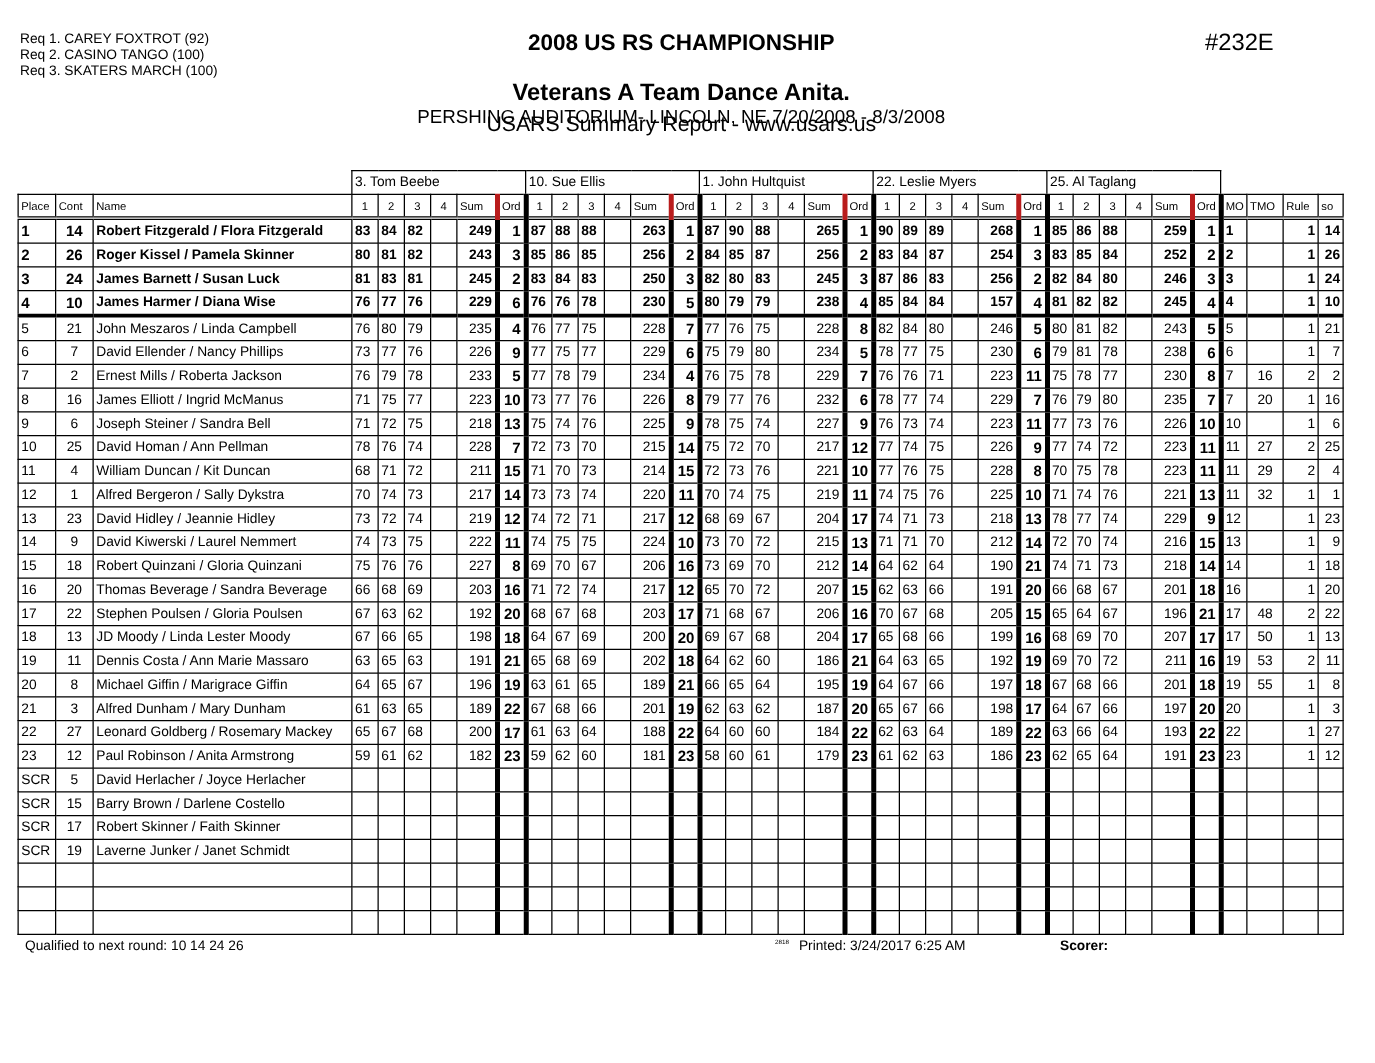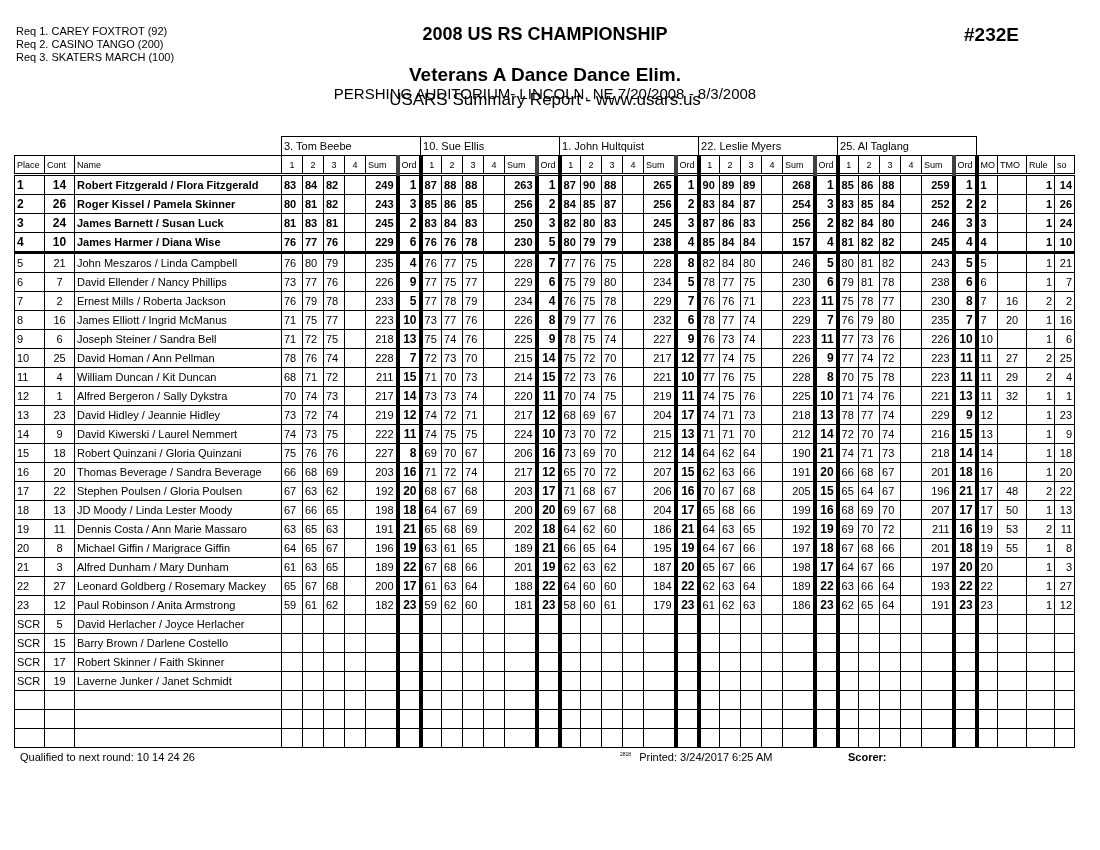--- a/index.html
+++ b/index.html
@@ -3,49 +3,49 @@
 <meta charset="utf-8">
 <style>
   html, body { margin:0; padding:0; background:#fff; }
   body { width:1100px; height:850px; position:relative; font-family:"Liberation Sans", sans-serif; color:#000; overflow:hidden; }
   .req { position:absolute; left:16px; top:25px; font-size:11px; line-height:13px; }
   .hdr { position:absolute; left:300px; width:490px; text-align:center; }
   .h1 { top:24px; font-size:18px; font-weight:bold; }
   .h2 { top:45px; font-size:15px;margin-top:40px; }
   .h3 { top:64px; font-size:19px; font-weight:bold; }
   .h4 { top:90px; font-size:17px; }
-  .code { position:absolute; left:964px; top:24px; font-size:19px; font-weight:bold; }
+  .code { position:absolute; left:964px; top:24px; font-size:19px; font-weight:normal; }
 
   table.grid { position:absolute; left:14px; top:136px; border-collapse:collapse; table-layout:fixed; font-size:11px; }
   table.grid td { border:1px solid #000; height:18px; padding:0 2px; white-space:nowrap; overflow:hidden; }
   table.grid tr.judgehdr td { height:18px; font-size:11px; }
   table.grid tr.judgehdr td.blank { border:none; }
   table.grid tr.colhdr td { height:17px; font-size:9px;margin-left:12px; }
   td.r { text-align:right; }
   td.c { text-align:center; }
   td.ord { font-weight:bold; text-align:right; font-size:12px; border-left:4px solid #000 !important; border-right:4px solid #000 !important; }
-  tr.colhdr td.ordh { border-left:4px solid #404040; border-right:4px solid #000; text-align:left; }
+  tr.colhdr td.ordh { border-left:4px solid #b91c1c; border-right:4px solid #000; text-align:left; }
   tr.top td { font-weight:bold; }
   tr.top td.place, tr.top td.cont { font-size:12px; }
   tr.lastq td { border-bottom:3px solid #000; }
   tr.colhdr td { border-bottom:3px double #000; }
   .foot { position:absolute; top:751px; font-size:11px; }
   .tag { font-size:5px; vertical-align:top; margin-right:8px; }
 </style>
 </head>
 <body>
 
 <div class="req">
   <div>Req  1.  CAREY FOXTROT (92)</div>
-  <div>Req  2.  CASINO TANGO (200)</div>
+  <div>Req  2.  CASINO TANGO (100)</div>
   <div>Req  3.  SKATERS MARCH (100)</div>
 </div>
 <div class="hdr h1">2008 US RS CHAMPIONSHIP</div>
 <div class="hdr h2">PERSHING AUDITORIUM- LINCOLN, NE  7/20/2008 - 8/3/2008</div>
-<div class="hdr h3">Veterans A Dance Dance Elim.</div>
+<div class="hdr h3">Veterans A Team Dance Anita.</div>
 <div class="hdr h4">USARS Summary Report - www.usars.us</div>
 <div class="code">#232E</div>
 
 <table class="grid">
   <colgroup id="cols">
       <col style="width: 30px;">
       <col style="width: 30px;">
       <col style="width: 207px;">
       <col style="width: 21px;">
       <col style="width: 21px;">

